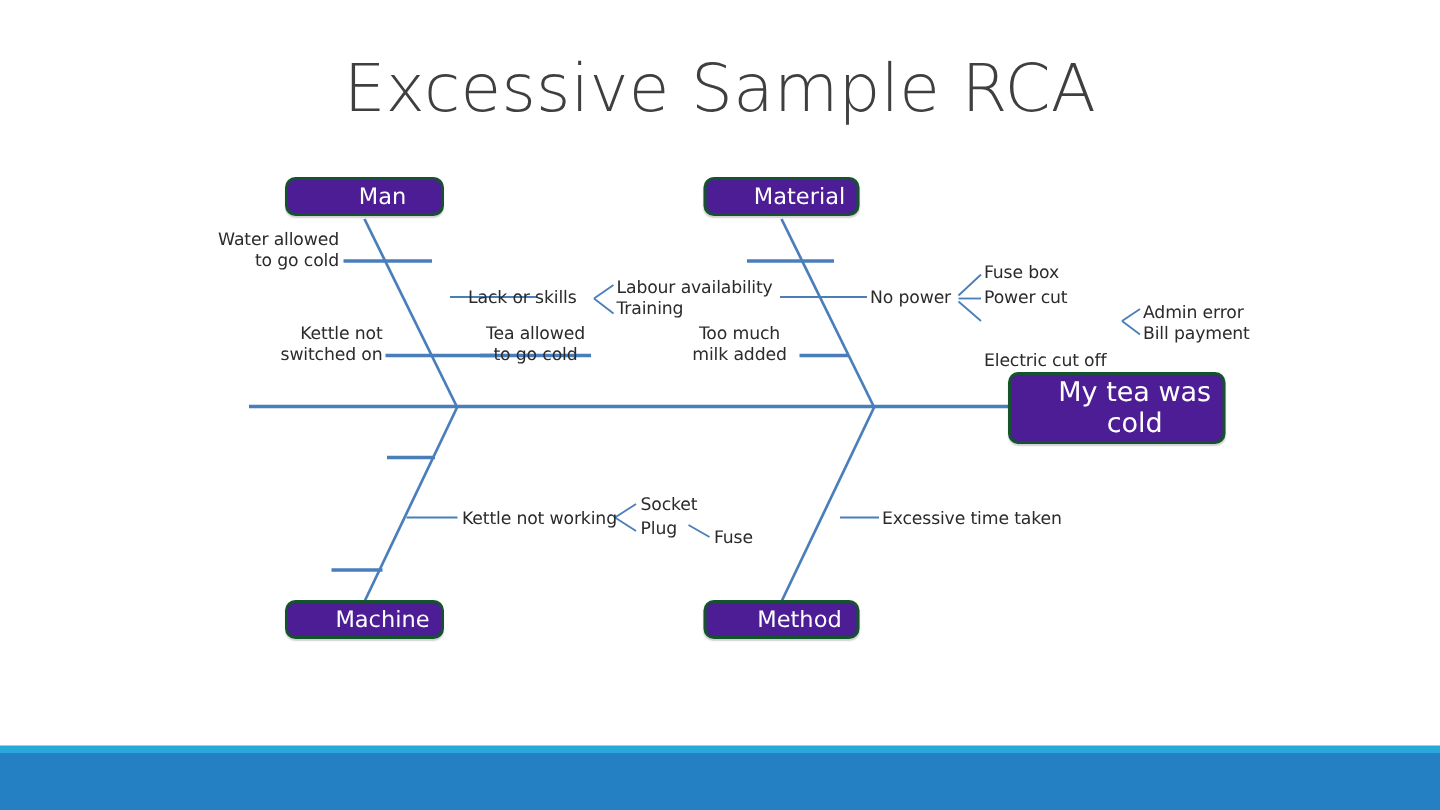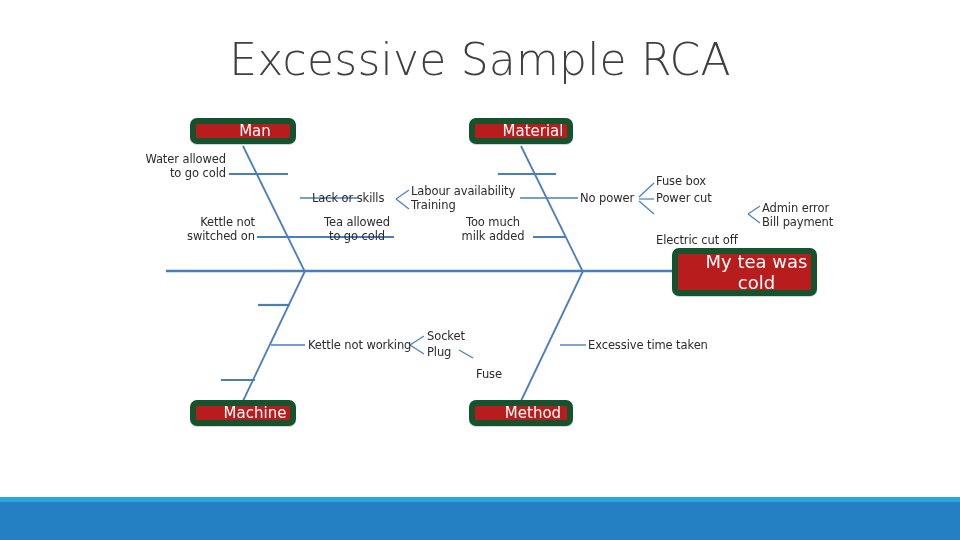--- a/index.html
+++ b/index.html
@@ -37,22 +37,22 @@
   #diagram {
     position: absolute;
     left: 0;
     top: 0;
     width: 960px;
     height: 540px;
   }
   
   .node-box {
     position: absolute;
-    background: #b91c1c;
-    border: 6px solid #14532d;
+    background: #4c1d95;
+    border: 2px solid #14532d;
     border-radius: 7px;
     color: #ffffff;
     font-family: "DejaVu Sans", sans-serif;
     font-weight: 400;
     display: flex;
     align-items: center;
     justify-content: center;
     box-sizing: border-box;
     text-align: center;
     box-shadow: 0 1px 1px rgba(0,0,0,0.18);
@@ -196,20 +196,20 @@
   <div class="cause l" style="left:762px; top:201px; width:80px;">Admin error</div>
 
   <div class="cause l" style="left:762px; top:215px; width:80px;">Bill payment</div>
 
   <div class="cause l" style="left:308px; top:338px; width:110px;">Kettle not working</div>
 
   <div class="cause l" style="left:427px; top:329px; width:60px;">Socket</div>
 
   <div class="cause l" style="left:427px; top:345px; width:60px;">Plug</div>
 
-  <div class="cause l" style="left:476px; top:351px; width:50px;margin-top:16px;">Fuse</div>
+  <div class="cause l" style="left:476px; top:351px; width:50px;">Fuse</div>
 
   <div class="cause l" style="left:588px; top:338px; width:130px;">Excessive time taken</div>
 
   <div class="footer-strip-light"></div>
   <div class="footer-strip-dark"></div>
 
 </div>
 
 </body></html>

